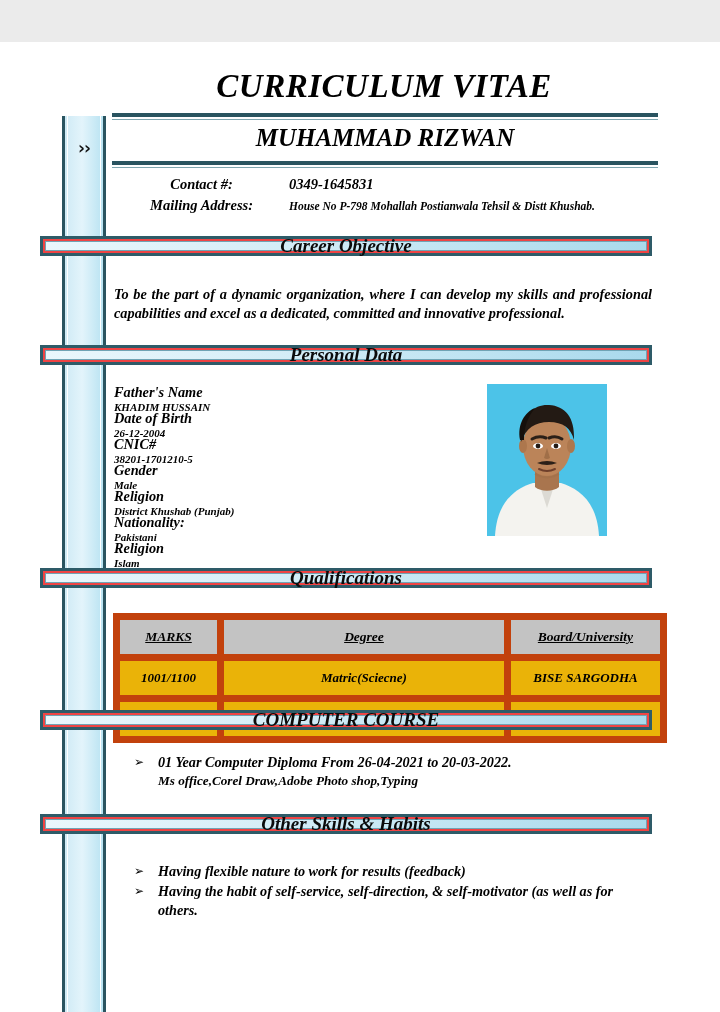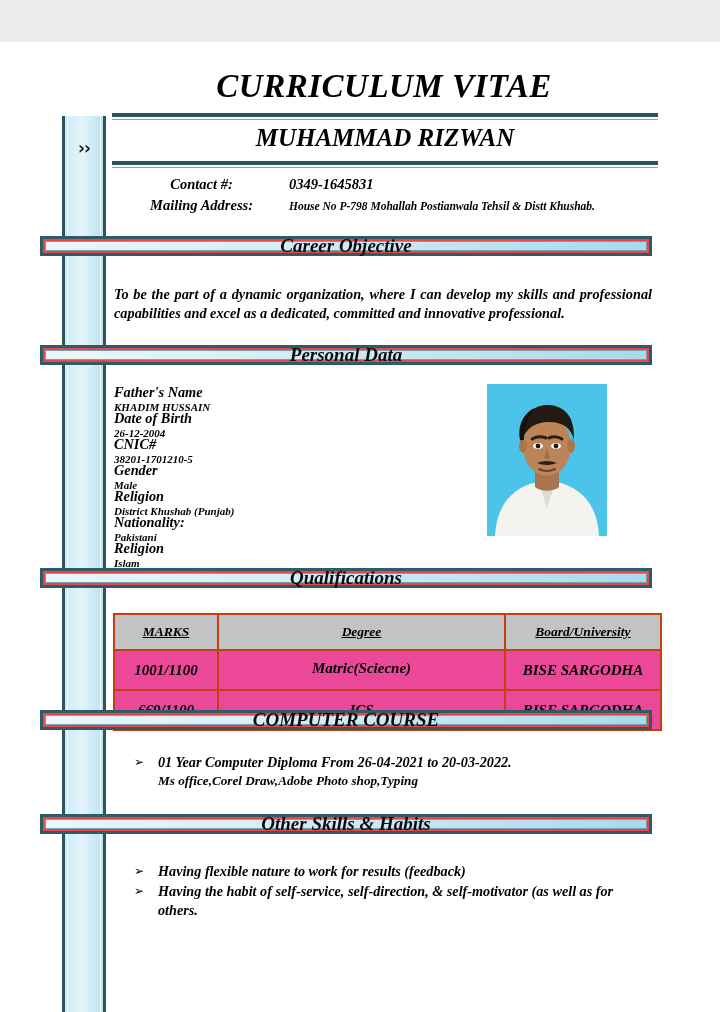--- a/index.html
+++ b/index.html
@@ -218,34 +218,34 @@
 
   
   .qual-table {
     position: absolute;
     left: 113px;
     width: 547px;
     border-collapse: collapse;
     table-layout: fixed;
   }
   .qual-table th, .qual-table td {
-    border: 2px solid #c2410c;
+    border: 7px solid #c2410c;
     font-weight: bold;
     font-style: italic;
     color: #000;
     text-align: center;
     padding: 9px;
   }
   .qual-table th {
     background: #c3c3c3;
     height: 22px;
     font-size: 13.5px;
   }
   .qual-table th span { text-decoration: underline; }
-  .qual-table td { height: 40px; font-size: 15px; background: #ec4899; }
+  .qual-table td { height: 40px; font-size: 13px; background: #eab308; }
   .col-marks { width: 104px; }
   .col-degree { width: 287px; }
   .col-board { width: 156px; }
   .deg-top { vertical-align: top; padding-top: 2px; font-size: 12.5px; }
 
   
   .bullets {
     position: absolute;
     left: 134px;
     width: 520px;

